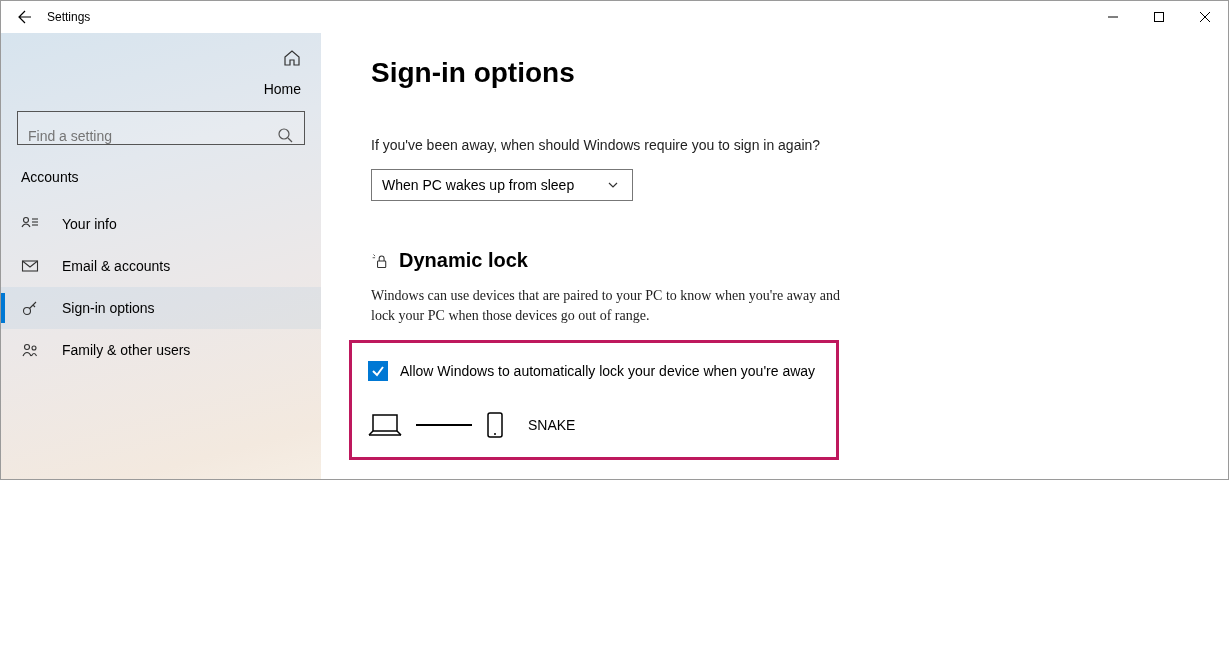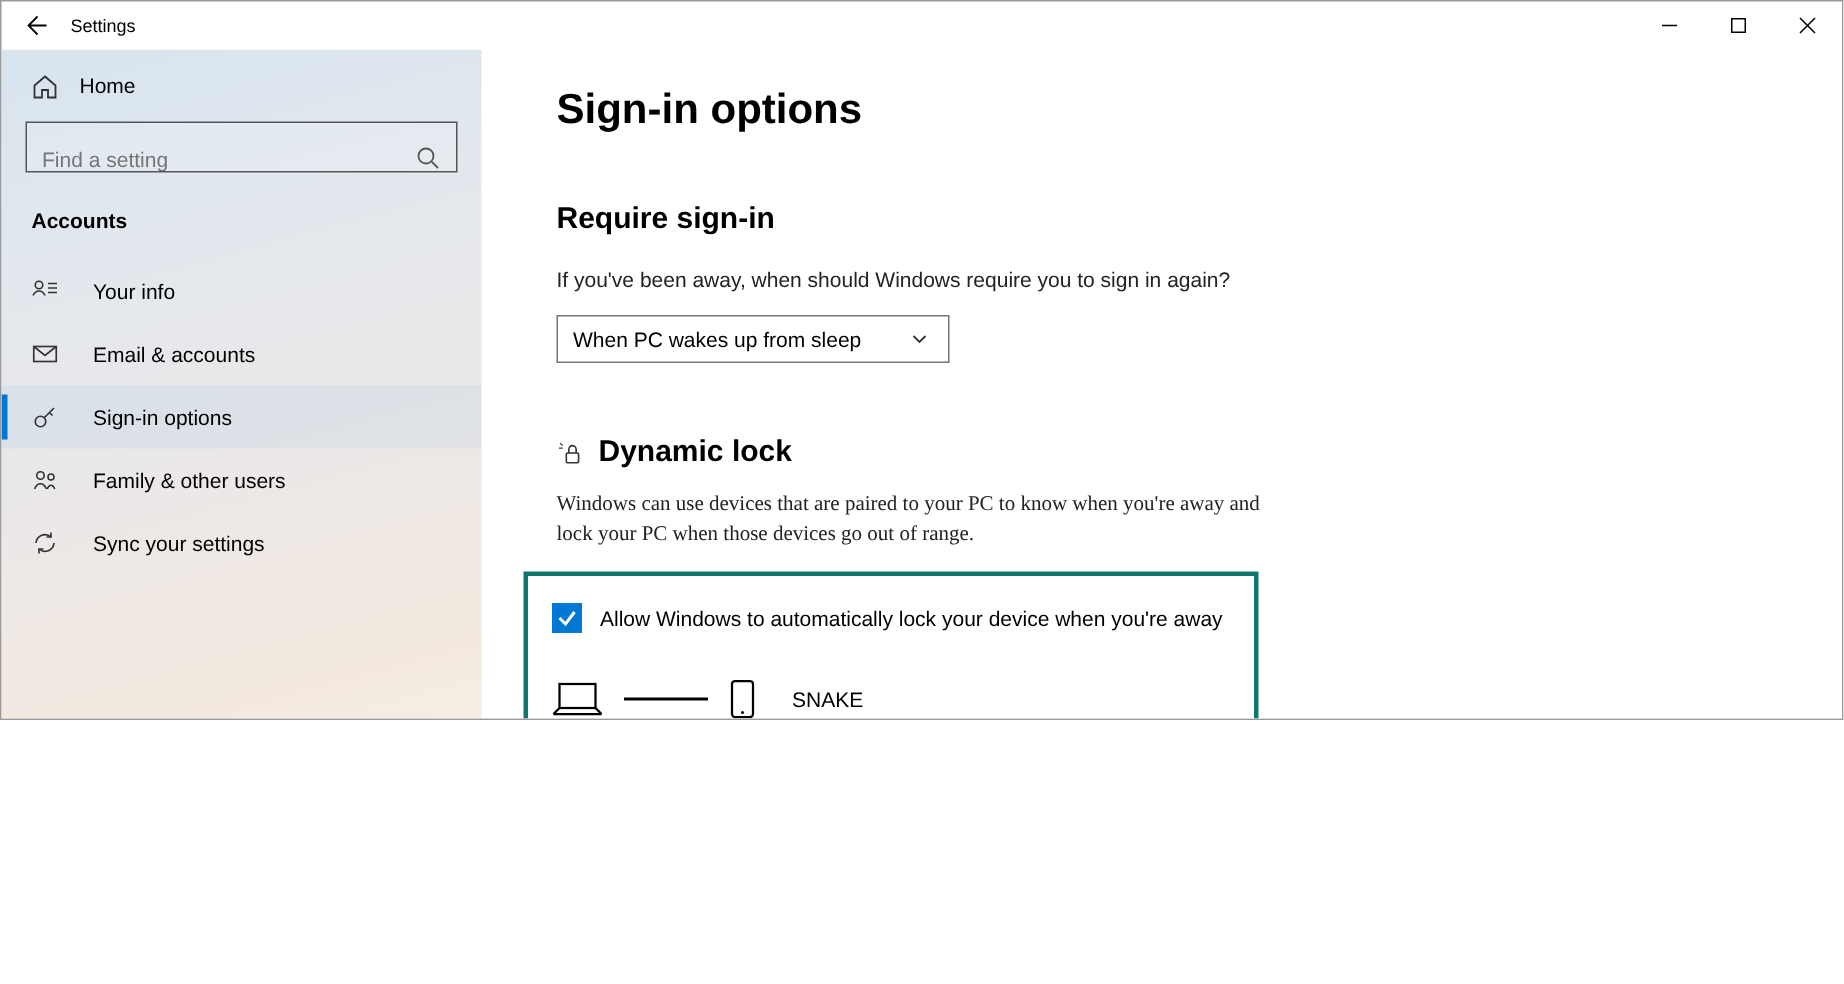--- a/index.html
+++ b/index.html
@@ -6,37 +6,37 @@
   html, body { width: 1229px; height: 656px; overflow: hidden; background: #fff; }
   .window { width: 1229px; height: 480px; border: 1px solid #9a9a9a; position: relative; display: flex; flex-direction: column; }
   .titlebar { height: 32px; display: flex; align-items: center; position: relative; }
   .titlebar .back { width: 46px; height: 32px; display:flex; align-items:center; justify-content:center; }
   .titlebar .title { font-size: 12px; color:#000; }
   .winbtns { position:absolute; right:0; top:0; display:flex; height:32px; }
   .winbtns .wb { width:46px; height:32px; display:flex; align-items:center; justify-content:center; }
   .body { flex:1; display:flex; overflow:hidden; }
   .sidebar { width: 320px; background: linear-gradient(165deg, #d7e4ee 0%, #e3e8ee 30%, #ece8e8 60%, #f3e9df 90%, #f6eee4 100%); padding: 0; position:relative; }
   .sidebar-inner { padding: 0; }
-  .home { display:flex; align-items:flex-start; gap:14px; padding:16px 20px 14px 20px; font-size:14px; color:#000; }
+  .home { display:flex; align-items:flex-end; gap:14px; padding:16px 20px 14px 20px; font-size:14px; color:#000;flex-direction:column; }
   .searchbox { margin: 0 16px 20px 16px; height:34px; border:1px solid #555; display:flex; align-items:flex-end; padding:0 10px; justify-content:space-between; color:#555; background: rgba(255,255,255,0.15); }
   .searchbox input { border:none; background:transparent; outline:none; font-size:14px; flex:1; color:#555; }
-  .cat { padding: 4px 8px 18px 20px; font-size:14px; font-weight:700; color:#000; }
+  .cat { padding: 4px 8px 18px 20px; font-size:14px; font-weight:400; color:#000; }
   .navitem { display:flex; align-items:center; gap:23px; padding:12px 20px 12px 20px; font-size:14px; color:#000; position:relative; }
   .navitem.active::before { content:""; position:absolute; left:0; top:6px; bottom:6px; width:4px; background:#0078d4; }
   .navitem.active { background: rgba(0,120,212,0.06); }
   .icon { width:18px; height:18px; display:inline-flex; align-items:center; justify-content:center; flex-shrink:0;}
   svg { display:block; }
   .content { flex:1; padding: 24px 50px 0 50px; overflow:hidden; background:#fff; }
   h1.page { font-size:28px; font-weight:600; color:#000; margin-bottom: 46px;}
   h2.sec { font-size:20px; font-weight:600; color:#000; margin-bottom:18px; }
   .desc { font-size:14px; color:#222; margin-bottom:14px; line-height:20px;}
   .dropdown { display:inline-flex; align-items:center; border:1px solid #777; padding:6px 10px; font-size:14px; min-width:220px; gap:30px; }
   .dyn-row { display:flex; align-items:center; gap:10px; margin-bottom:14px;}
   .dyn-title { font-size:20px; font-weight:600;}
-  .highlight { border:3px solid #0f766e; padding:18px 16px 18px 16px; margin:14px 0 14px -22px; width:490px; }
+  .highlight { border:3px solid #be185d; padding:18px 16px 18px 16px; margin:14px 0 14px -22px; width:490px; }
   .checkbox-row { display:flex; align-items:center; gap:12px; font-size:14px; }
   .cb { width:20px; height:20px; background:#0078d4; display:flex; align-items:center; justify-content:center; }
   .devrow { display:flex; align-items:center; gap:14px; margin-top:30px; font-size:14px;}
   .devline { width:56px; height:2px; background:#000;}
   a.link { color:#0067c0; font-size:14px; text-decoration:none; display:block; }
   .links a.link + a.link { margin-top:14px; }
   .spacer { height: 48px; }
 </style>
 </head>
 <body>
@@ -130,36 +130,26 @@
           <span class="icon">
             <svg width="18" height="18" viewBox="0 0 18 18">
                 <circle cx="6" cy="6" r="2.5" stroke="#333" fill="none" stroke-width="1.1"></circle>
                 <circle cx="13" cy="7" r="2" stroke="#333" fill="none" stroke-width="1.1"></circle>
                 <path d="M2 15c1-2.5 3-3.5 4-3.5s3 1 4 3.5 M10.5 15c.7-1.8 2-2.5 2.5-2.5s1.8.7 2.5 2.5" stroke="#333" fill="none" stroke-width="1.1"></path>
               </svg>
           </span>
           <span>Family &amp; other users</span>
         </div>
 
-        <div class="navitem">
-          <span class="icon">
-            <svg width="18" height="18" viewBox="0 0 18 18">
-                <path d="M3 9a6 6 0 0 1 10-4 M15 9a6 6 0 0 1-10 4" stroke="#333" fill="none" stroke-width="1.1"></path>
-                <path d="M13 2 v3 h-3 M5 16 v-3 h3" stroke="#333" fill="none" stroke-width="1.1"></path>
-              </svg>
-          </span>
-          <span>Sync your settings</span>
-        </div>
       </div>
     </div>
 
     <div class="content">
       <h1 class="page">Sign-in options</h1>
 
-      <h2 class="sec">Require sign-in</h2>
       <div class="desc">If you've been away, when should Windows require you to sign in again?</div>
       <div class="dropdown">
         <span>When PC wakes up from sleep</span>
         <span class="icon">
           <svg width="12" height="12" viewBox="0 0 12 12">
               <path d="M2 4 L6 8 L10 4" stroke="#333" fill="none" stroke-width="1.2"></path>
             </svg>
         </span>
       </div>
 

